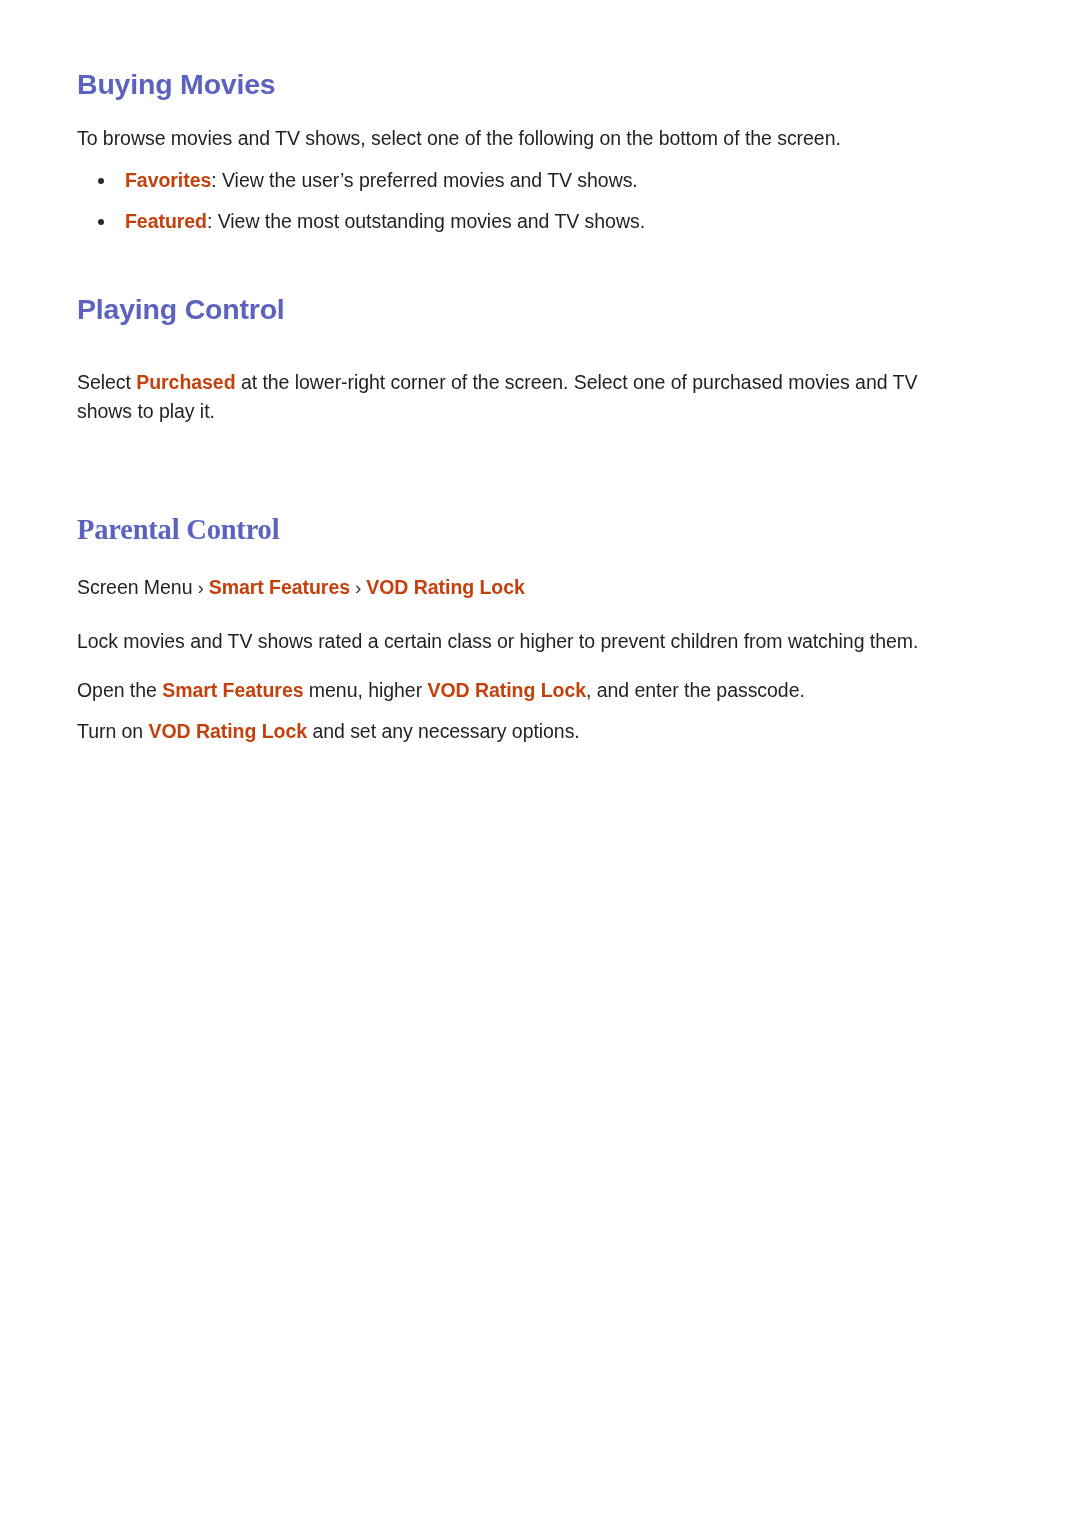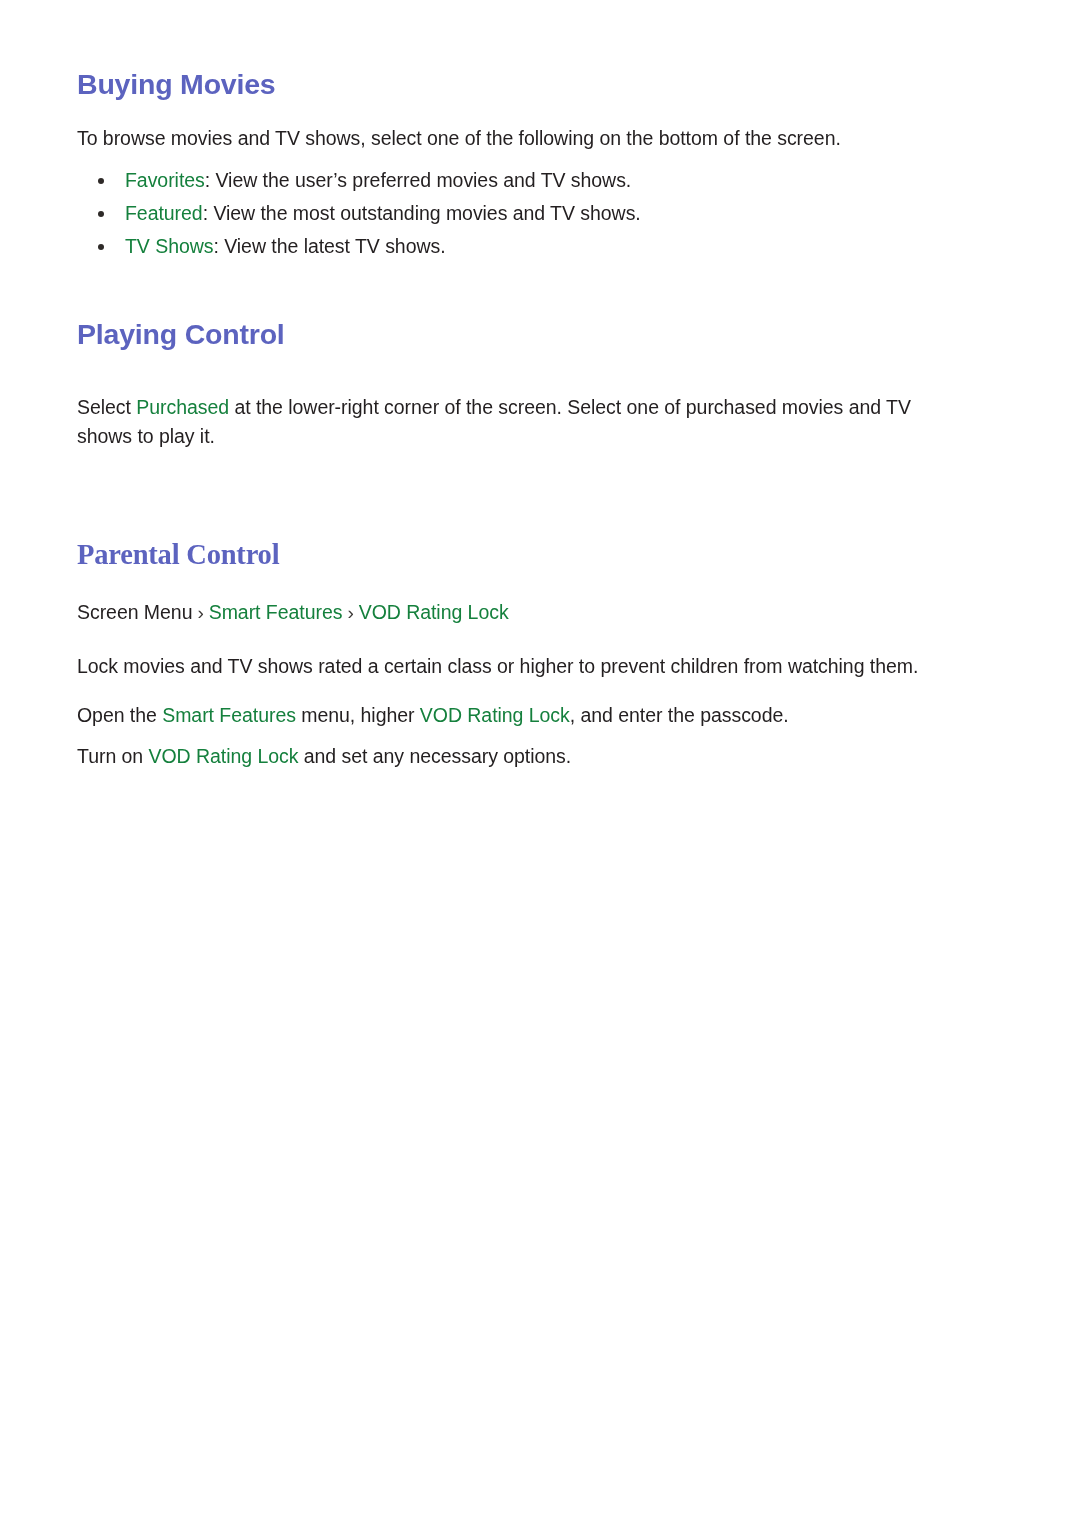--- a/index.html
+++ b/index.html
@@ -61,37 +61,37 @@
     margin: 0;
     padding: 0;
     margin-top: 13px;
   }
   ul.bullet-list li {
     position: relative;
     padding-left: 48px;
     font-size: 19.5px;
     line-height: 29px;
     color: #231f20;
-    margin-top: 4px;
+    margin-top: 12px;
     letter-spacing: -0.05px;
   }
   ul.bullet-list li:first-child { margin-top: 0; }
   ul.bullet-list li .bullet-dot {
     position: absolute;
     left: 21px;
     top: 12px;
     width: 6px;
     height: 6px;
     border-radius: 50%;
     background: #2e2a28;
   }
 
   .lnk {
-    color: #15803d;
-    font-weight: normal;
+    color: #c2410c;
+    font-weight: bold;
   }
   .crumb-sep {
     color: #3d3a38;
     font-weight: normal;
     padding: 0 5px;
     font-size: 19px;
   }
   .plain { color: #231f20; font-weight: normal; }
 </style>
 </head>
@@ -108,25 +108,20 @@
       <li>
         <span class="bullet-dot"></span>
         <span class="lnk">Favorites</span><span class="plain">:</span>
         <span class="plain">View the user’s preferred movies and TV shows.</span>
       </li>
       <li>
         <span class="bullet-dot"></span>
         <span class="lnk">Featured</span><span class="plain">:</span>
         <span class="plain">View the most outstanding movies and TV shows.</span>
       </li>
-      <li>
-        <span class="bullet-dot"></span>
-        <span class="lnk">TV Shows</span><span class="plain">:</span>
-        <span class="plain">View the latest TV shows.</span>
-      </li>
     </ul>
 
     <h1 class="section-heading" id="heading-playing">Playing Control</h1>
 
     <p class="body-text" id="playing-paragraph"><span class="plain">Select </span><span class="lnk">Purchased</span><span class="plain"> at the lower-right corner of the screen. Select one of purchased movies and TV shows to play it.</span></p>
 
     <h1 class="section-heading" id="heading-parental">Parental Control</h1>
 
     <p class="body-text" id="breadcrumb"><span class="plain">Screen Menu</span><span class="crumb-sep">›</span><span class="lnk">Smart Features</span><span class="crumb-sep">›</span><span class="lnk">VOD Rating Lock</span></p>
 

